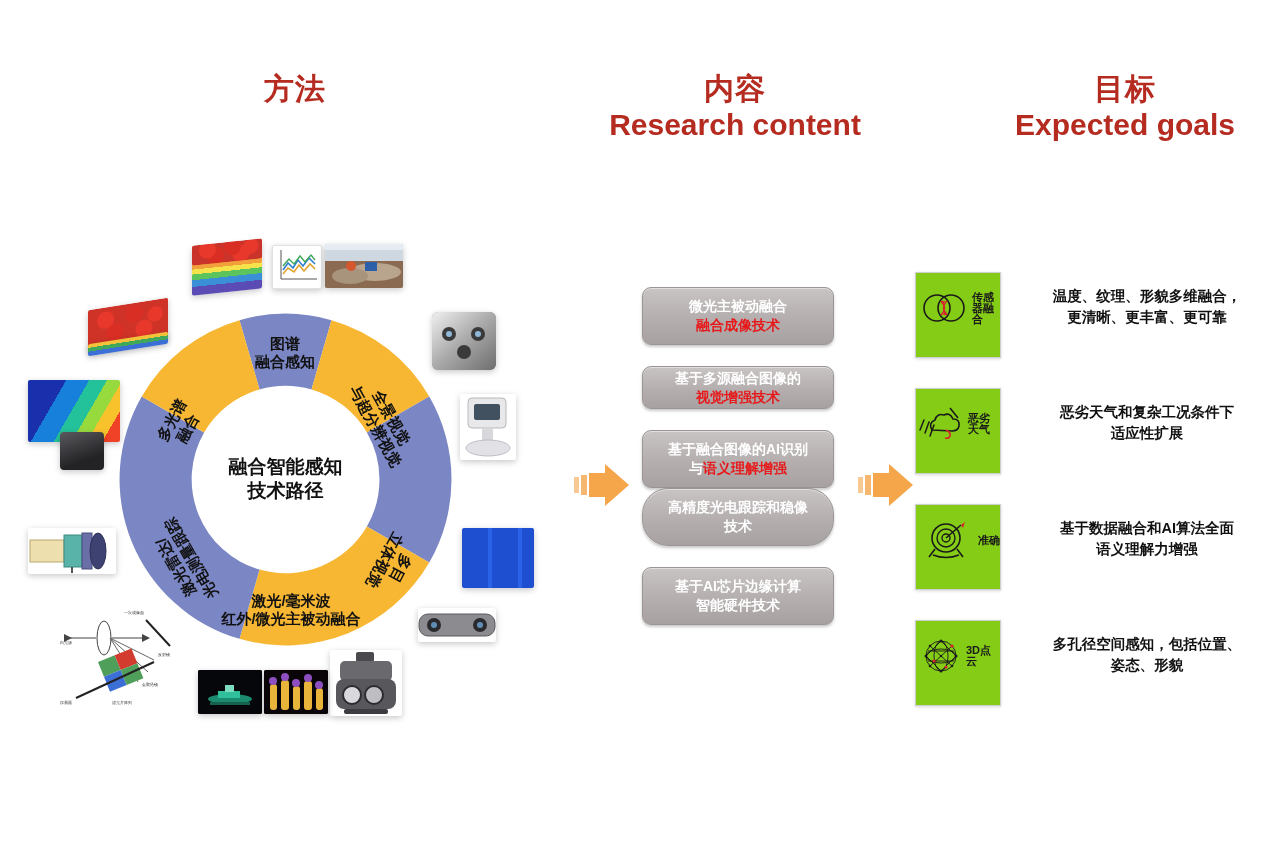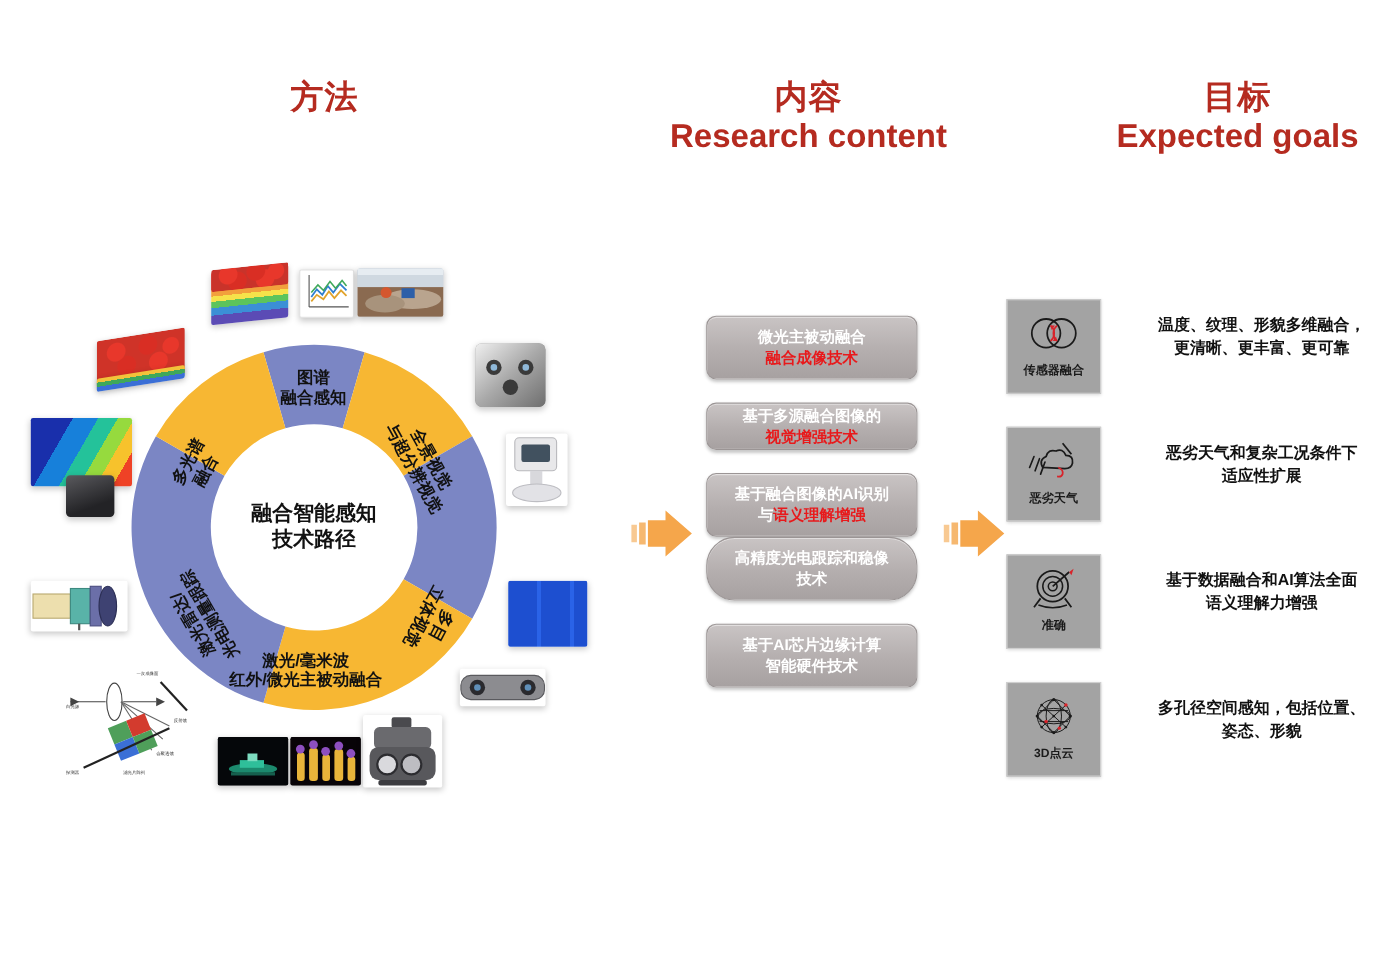--- a/index.html
+++ b/index.html
@@ -79,23 +79,23 @@
     text-align:center;display:flex;align-items:center;justify-content:center;
     box-sizing:border-box;padding:8px 6px;
   }
   .mid-box .hl{color:#e8191b;}
 
   
   #right-col{position:absolute;left:915px;top:272px;width:350px;}
   .goal-row{position:relative;height:116px;}
   .goal-card{
     position:absolute;left:0;top:0;width:86px;height:86px;
-    background:#a3a3a3;border:1px solid #cfcfcf;
+    background:#84cc16;border:1px solid #cfcfcf;
     box-shadow:0 1px 3px rgba(0,0,0,.16);
-    display:flex;flex-direction:column;align-items:center;justify-content:flex-end;
+    display:flex;flex-direction:row;align-items:center;justify-content:flex-end;
     box-sizing:border-box;padding-bottom:14px;
   }
   .goal-card .gicon{flex:1;display:flex;align-items:center;justify-content:center;width:100%;}
   .goal-card .gcap{font-size:11px;font-weight:bold;color:#1a1a1a;line-height:1;}
   .goal-text{
     position:absolute;left:112px;top:14px;width:240px;
     font-size:14.5px;font-weight:bold;color:#111;line-height:1.45;text-align:center;
   }
 </style>
 </head>
@@ -286,21 +286,21 @@
     <div class="seg-label" style="left:265px;top:112px;transform:translate(-50%,0) rotate(61deg);">
       <div>全景视觉</div>
       <div>与超分辨视觉</div>
     </div>
 
     <div class="seg-label" style="left:274px;top:254px;transform:translate(-50%,0) rotate(118deg);">
       <div>多目</div>
       <div>立体视觉</div>
     </div>
 
-    <div class="seg-label" style="left:160px;top:300px;transform:translate(-50%,0);">
+    <div class="seg-label" style="left:173px;top:300px;transform:translate(-50%,0);">
       <div>激光/毫米波</div>
       <div>红外/微光主被动融合</div>
     </div>
 
     <div class="seg-label" style="left:66px;top:252px;transform:translate(-50%,0) rotate(240deg);">
       <div>激光雷达/</div>
       <div>光电测量跟踪</div>
     </div>
 
     <div class="seg-label" style="left:62px;top:114px;transform:translate(-50%,0) rotate(298deg);">

